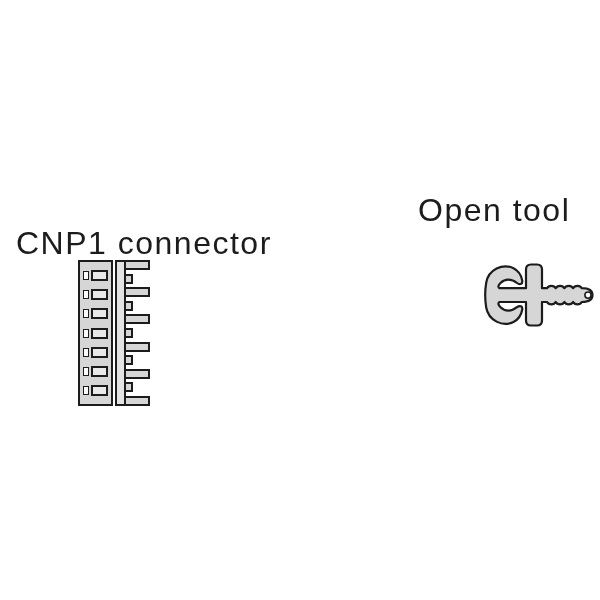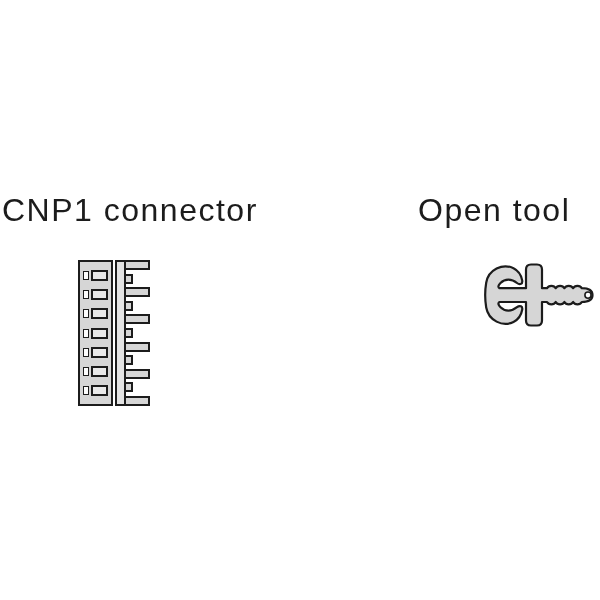--- a/index.html
+++ b/index.html
@@ -14,21 +14,21 @@
 
   .label{
     position:absolute;
     top:193px;
     font-size:32px;
     line-height:34px;
     letter-spacing:1.5px;
     color:var(--line);
     white-space:nowrap;
   }
-  #connector-label{left:2px;}
+  #connector-label{left:16px;margin-top:33px;}
   #tool-label{left:418px;}
 
   
   .connector{
     position:absolute;
     left:78px; top:259px;
     width:76px; height:148px;
   }
   .conn-body{
     position:absolute; left:0; top:1px;

